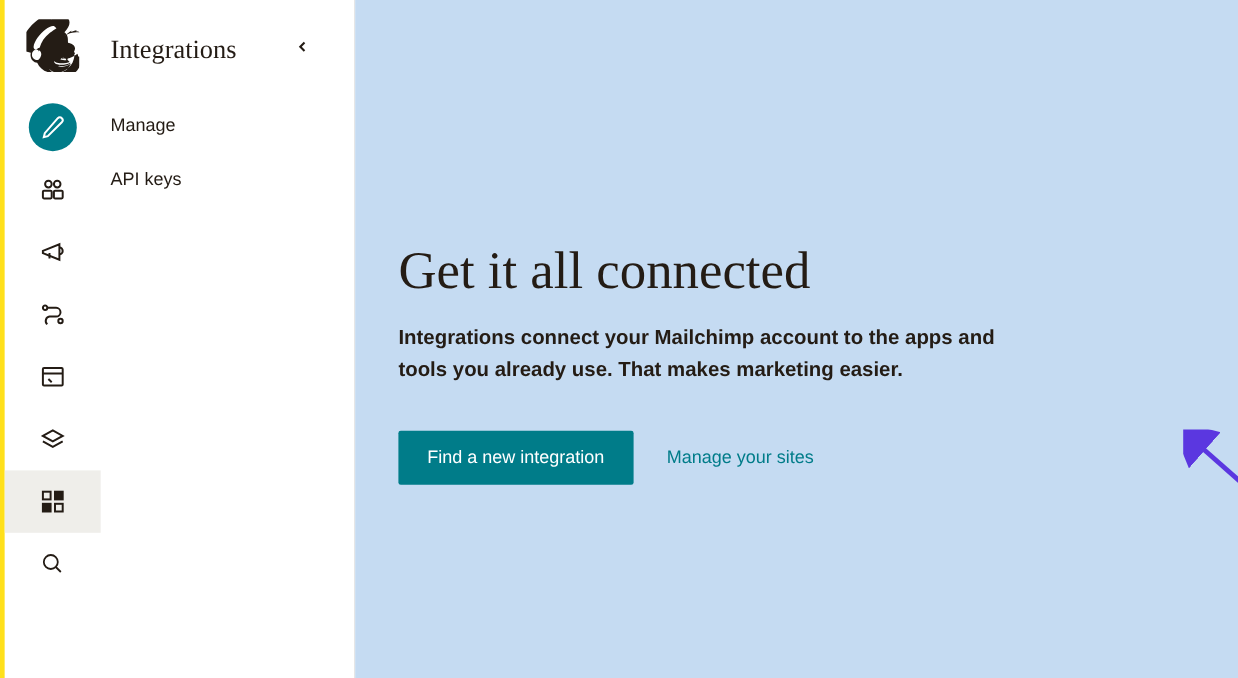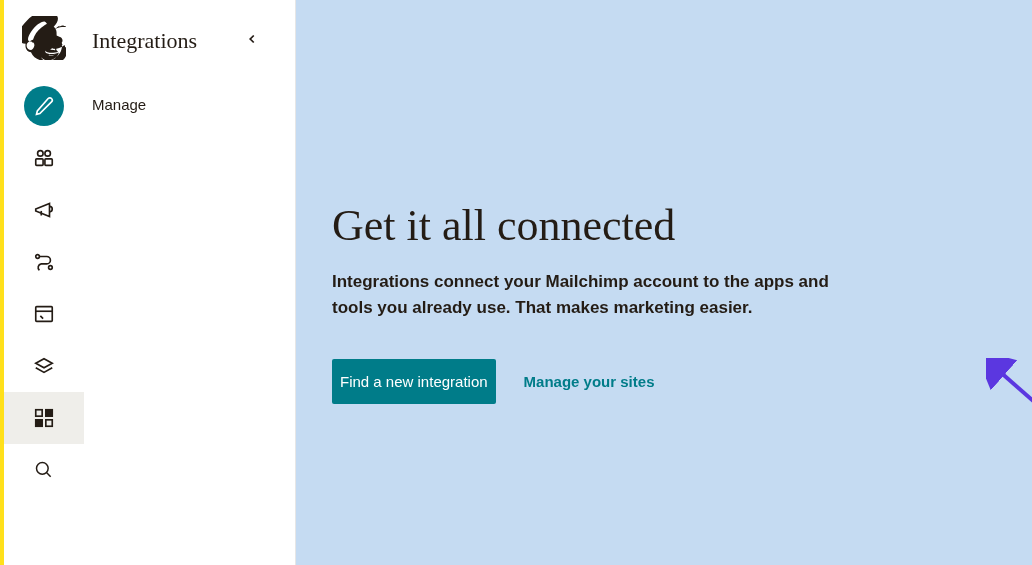--- a/index.html
+++ b/index.html
@@ -119,30 +119,30 @@
     }
     .actions {
       display: flex;
       align-items: center;
       gap: 28px;
     }
     .btn-primary {
       background: #007c89;
       color: #fff;
       border: none;
-      padding: 14px 8px;
+      padding: 14px 24px;
       font-size: 15px;
       font-weight: 500;
       border-radius: 2px;
       cursor: pointer;
     }
     .link-secondary {
       color: #007c89;
       font-size: 15px;
-      font-weight: 700;
+      font-weight: 400;
       cursor: pointer;
     }
     .annotation-arrow {
       position: absolute;
       top: 358px;
       left: 690px;
       pointer-events: none;
     }
   </style>
 </head>
@@ -233,20 +233,23 @@
     <div class="sidebar-title">Integrations</div>
     <span>
       <svg width="14" height="14" viewBox="0 0 24 24" fill="none" stroke="#241c15" stroke-width="3">
           <polyline points="15 18 9 12 15 6"></polyline>
         </svg>
     </span>
   </div>
   <div class="sidebar-nav">
     <div class="sidebar-link">
       <span>Manage</span>
+    </div>
+    <div class="sidebar-link">
+      <span>API keys</span>
     </div>
   </div>
 </div>
 
 <div class="main">
   <h1 class="hero-title">Get it all connected</h1>
   <p class="hero-desc">Integrations connect your Mailchimp account to the apps and tools you already use. That makes marketing easier.</p>
   <div class="actions">
     <button class="btn-primary">Find a new integration</button>
     <a class="link-secondary">Manage your sites</a>

